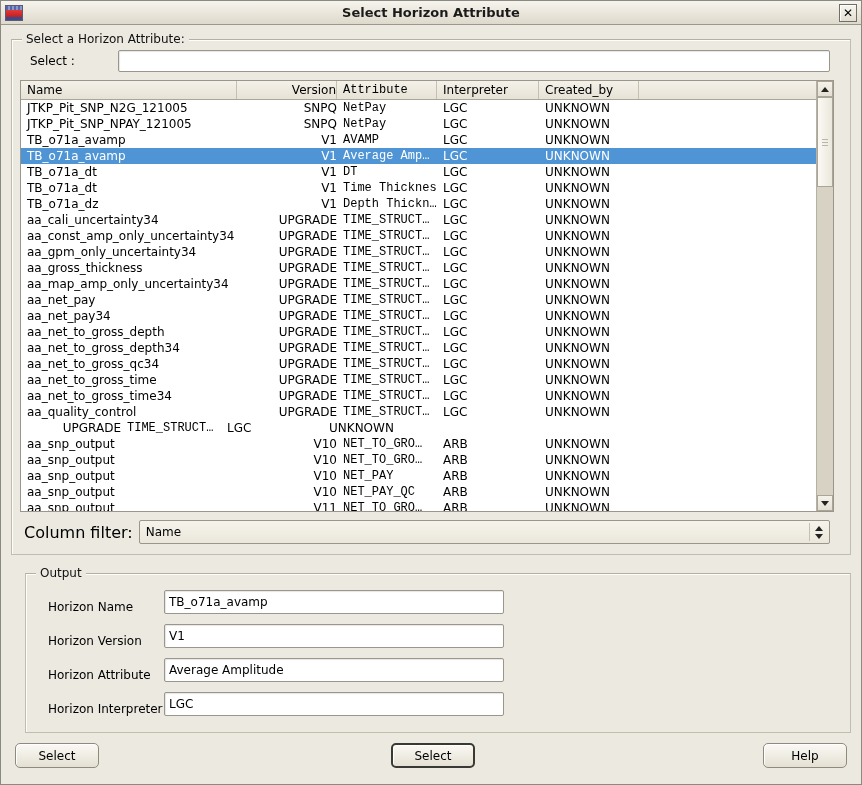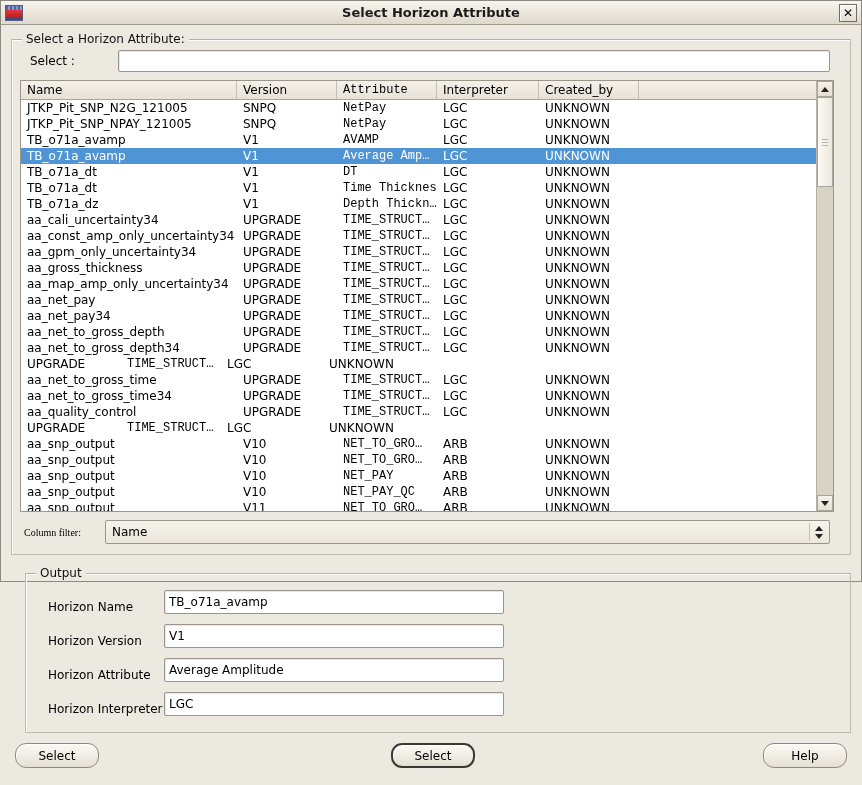--- a/index.html
+++ b/index.html
@@ -8,21 +8,21 @@
     width: 862px; height: 785px;
     overflow: hidden;
     font-family: "DejaVu Sans", "Liberation Sans", sans-serif;
   }
   body {
     background: #ece9e0;
     font-size: 12px;
     color: #000;
   }
   .window {
-    width: 862px; height: 582px;
+    width: 862px; height: 785px;
     position: relative;
     background: #ece9e0;
     border: 1px solid #8a8a80;
     display: flex; flex-direction: column;
   }
   
   .titlebar {
     height: 24px;
     background: linear-gradient(to bottom, #f6f4ee 0%, #e9e5da 55%, #ded9cc 100%);
     border-bottom: 1px solid #9b978c;
@@ -135,21 +135,21 @@
     font-size: 12px;
   }
   .trow.sel { background: #4f94d4; color: #fff; }
   .td {
     padding-left: 6px;
     overflow: hidden; white-space: nowrap;
     text-overflow: clip;
   }
   
   .c0 { width: 216px; }
-  .c1 { width: 100px; }
+  .c1 { width: 100px; text-align: right; }
   .c2 { width: 100px; font-family: Liberation Mono, monospace; }
   .c3 { width: 102px; }
   .c4 { width: 100px; }
   .c5 { flex: 1; }
   
   .vscroll {
     width: 17px;
     background: #d7d2c4;
     border-left: 1px solid #b5b1a4;
     display: flex; flex-direction: column;
@@ -176,21 +176,21 @@
     margin-top: -3px; height: 7px;
     background: repeating-linear-gradient(to bottom,#b9b5a8 0 1px,transparent 1px 3px);
   }
   .arr-up { width:0;height:0;border-left:4px solid transparent;border-right:4px solid transparent;border-bottom:5px solid #222; }
   .arr-dn { width:0;height:0;border-left:4px solid transparent;border-right:4px solid transparent;border-top:5px solid #222; }
   
   .colfilter-row {
     display: flex; align-items: center;
     margin-top: 8px;
   }
-  .colfilter-label { font-size: 10px; padding-left: 4px; margin-right: 24px; font-family: Liberation Serif, serif; }
+  .colfilter-label { font-size: 16px; padding-left: 4px; margin-right: 6px; }
   .spinner {
     flex: 1; height: 24px;
     background: linear-gradient(to bottom,#f6f3ec,#ebe7db);
     border: 1px solid #9a968c;
     border-radius: 2px;
     display: flex; align-items: center;
     position: relative;
     margin-right: 4px;
     font-size: 12px;
     padding-left: 6px;
@@ -213,21 +213,21 @@
     height: 46px;
     position: relative;
     flex: 0 0 auto;
   }
   .btn {
     position: absolute; top: 10px;
     height: 25px;
     min-width: 84px;
     background: linear-gradient(to bottom,#fbf9f4,#e4e0d3);
     border: 1px solid #8e8a7e;
-    border-radius: 11px;
+    border-radius: 5px;
     box-shadow: inset 1px 1px 0 #fff;
     font-size: 12px;
     display: flex; align-items: center; justify-content: center;
     cursor: pointer;
     color: #000;
   }
   .btn.focus {
     border: 2px solid #3a3a34;
     box-shadow: inset 1px 1px 0 #fff;
   }
@@ -371,20 +371,21 @@
               <div class="td c4">UNKNOWN</div>
             </div>
             <div class="trow">
               <div class="td c0">aa_net_to_gross_depth34</div>
               <div class="td c1">UPGRADE</div>
               <div class="td c2">TIME_STRUCT…</div>
               <div class="td c3">LGC</div>
               <div class="td c4">UNKNOWN</div>
             </div>
             <div class="trow">
+              <div class="td c0">aa_net_to_gross_qc34</div>
               <div class="td c1">UPGRADE</div>
               <div class="td c2">TIME_STRUCT…</div>
               <div class="td c3">LGC</div>
               <div class="td c4">UNKNOWN</div>
             </div>
             <div class="trow">
               <div class="td c0">aa_net_to_gross_time</div>
               <div class="td c1">UPGRADE</div>
               <div class="td c2">TIME_STRUCT…</div>
               <div class="td c3">LGC</div>

